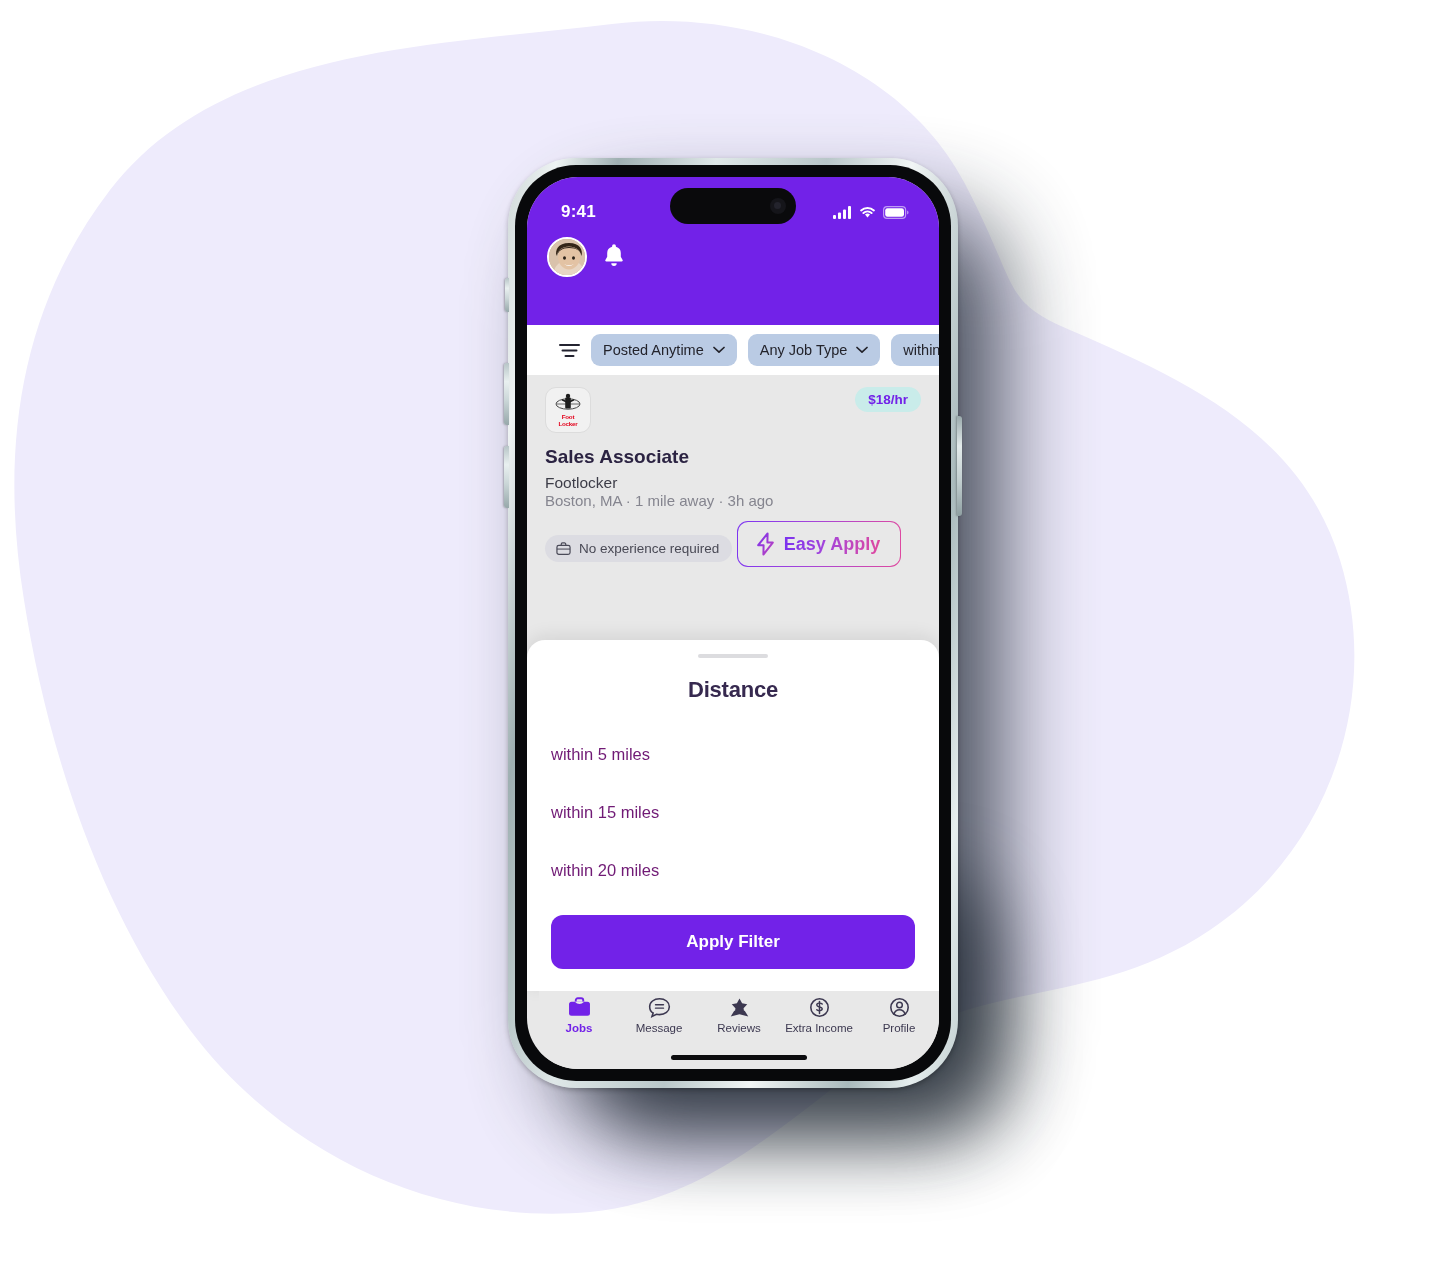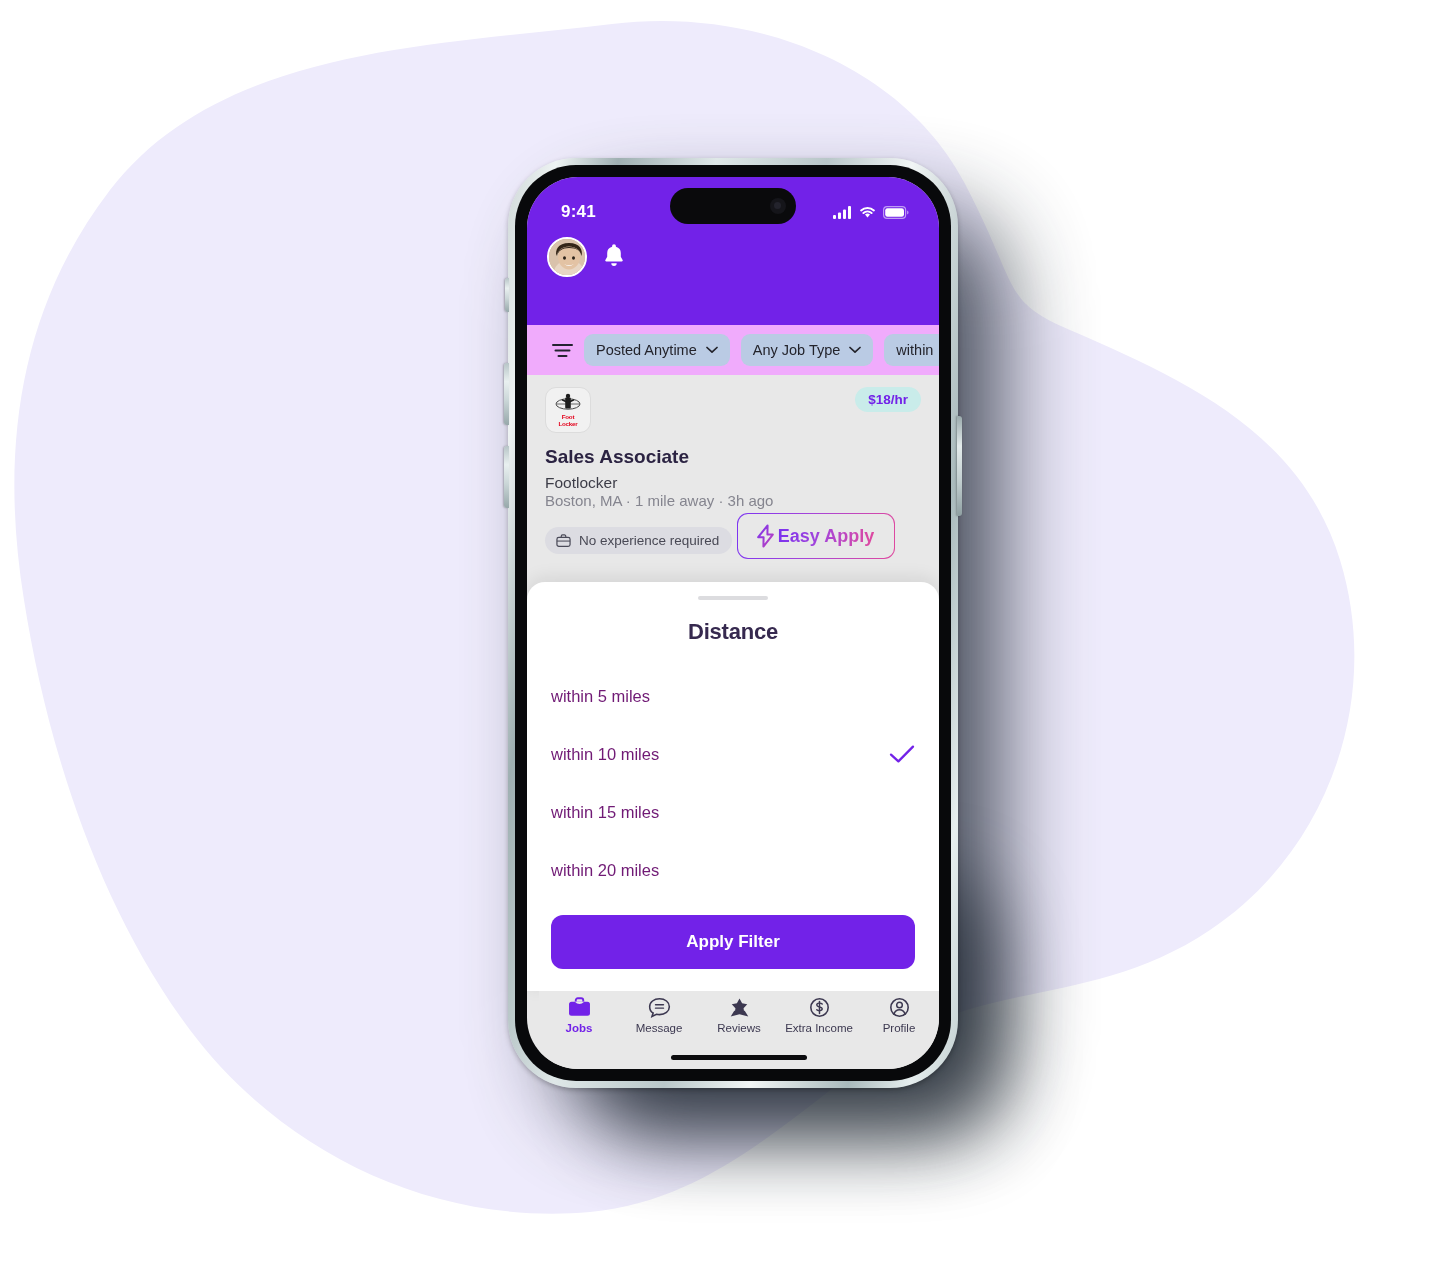--- a/index.html
+++ b/index.html
@@ -181,26 +181,26 @@
     flex: 1 1 auto;
     font-size: 15px;
     color: #2d2d33;
     white-space: nowrap;
     overflow: hidden;
   }
   .bell-btn { flex: 0 0 auto; padding: 2px 2px 2px 4px; }
 
   
   .filter-bar {
-    background: #f0abfc;
+    background: #ffffff;
     height: 50px;
     display: flex;
     align-items: center;
     gap: 11px;
-    padding: 0 0 0 25px;
+    padding: 0 0 0 32px;
     overflow: hidden;
   }
   .chip {
     background: #bacbe4;
     border-radius: 9px;
     height: 32px;
     display: flex;
     align-items: center;
     gap: 9px;
     padding: 0 12px;
@@ -254,24 +254,24 @@
     align-items: center;
     gap: 8px;
     background: #dcdce2;
     color: #494955;
     border-radius: 14px;
     padding: 6px 13px 6px 11px;
     font-size: 13.5px;
     margin-top: 10px;
   }
   .easy-apply {
-    margin-top: 4px;
+    margin-top: 12px;
     display: inline-flex;
     align-items: center;
-    gap: 2px;
+    gap: 8px;
     padding: 10px 20px 10px 17px;
     border-radius: 11px;
     font-size: 18px;
     font-weight: bold;
     background: transparent;
     border: 1.6px solid transparent;
     background-image: linear-gradient(#e8e8e8,#e8e8e8),
                       linear-gradient(100deg,#7c34f2 0%, #a545d9 45%, #e0499e 100%);
     background-origin: border-box;
     background-clip: padding-box, border-box;
@@ -519,26 +519,20 @@
 
       <div class="sheet">
         <div class="sheet-handle"></div>
         <div class="sheet-title">Distance</div>
 
         <div class="opt-list">
           <div class="opt-row">
             <span class="opt-label">within 5 miles</span>
           </div>
           <div class="opt-row">
-            <span class="opt-label">within 10 miles</span>
-            <svg width="26" height="20" viewBox="0 0 26 20">
-              <path d="M2 10.6 L9.4 17.4 L24 2.6" fill="none" stroke="#7222e8" stroke-width="2.3" stroke-linecap="round" stroke-linejoin="round"></path>
-            </svg>
-          </div>
-          <div class="opt-row">
             <span class="opt-label">within 15 miles</span>
           </div>
           <div class="opt-row">
             <span class="opt-label">within 20 miles</span>
           </div>
         </div>
 
         <button class="apply-filter">Apply Filter</button>
       </div>
 

